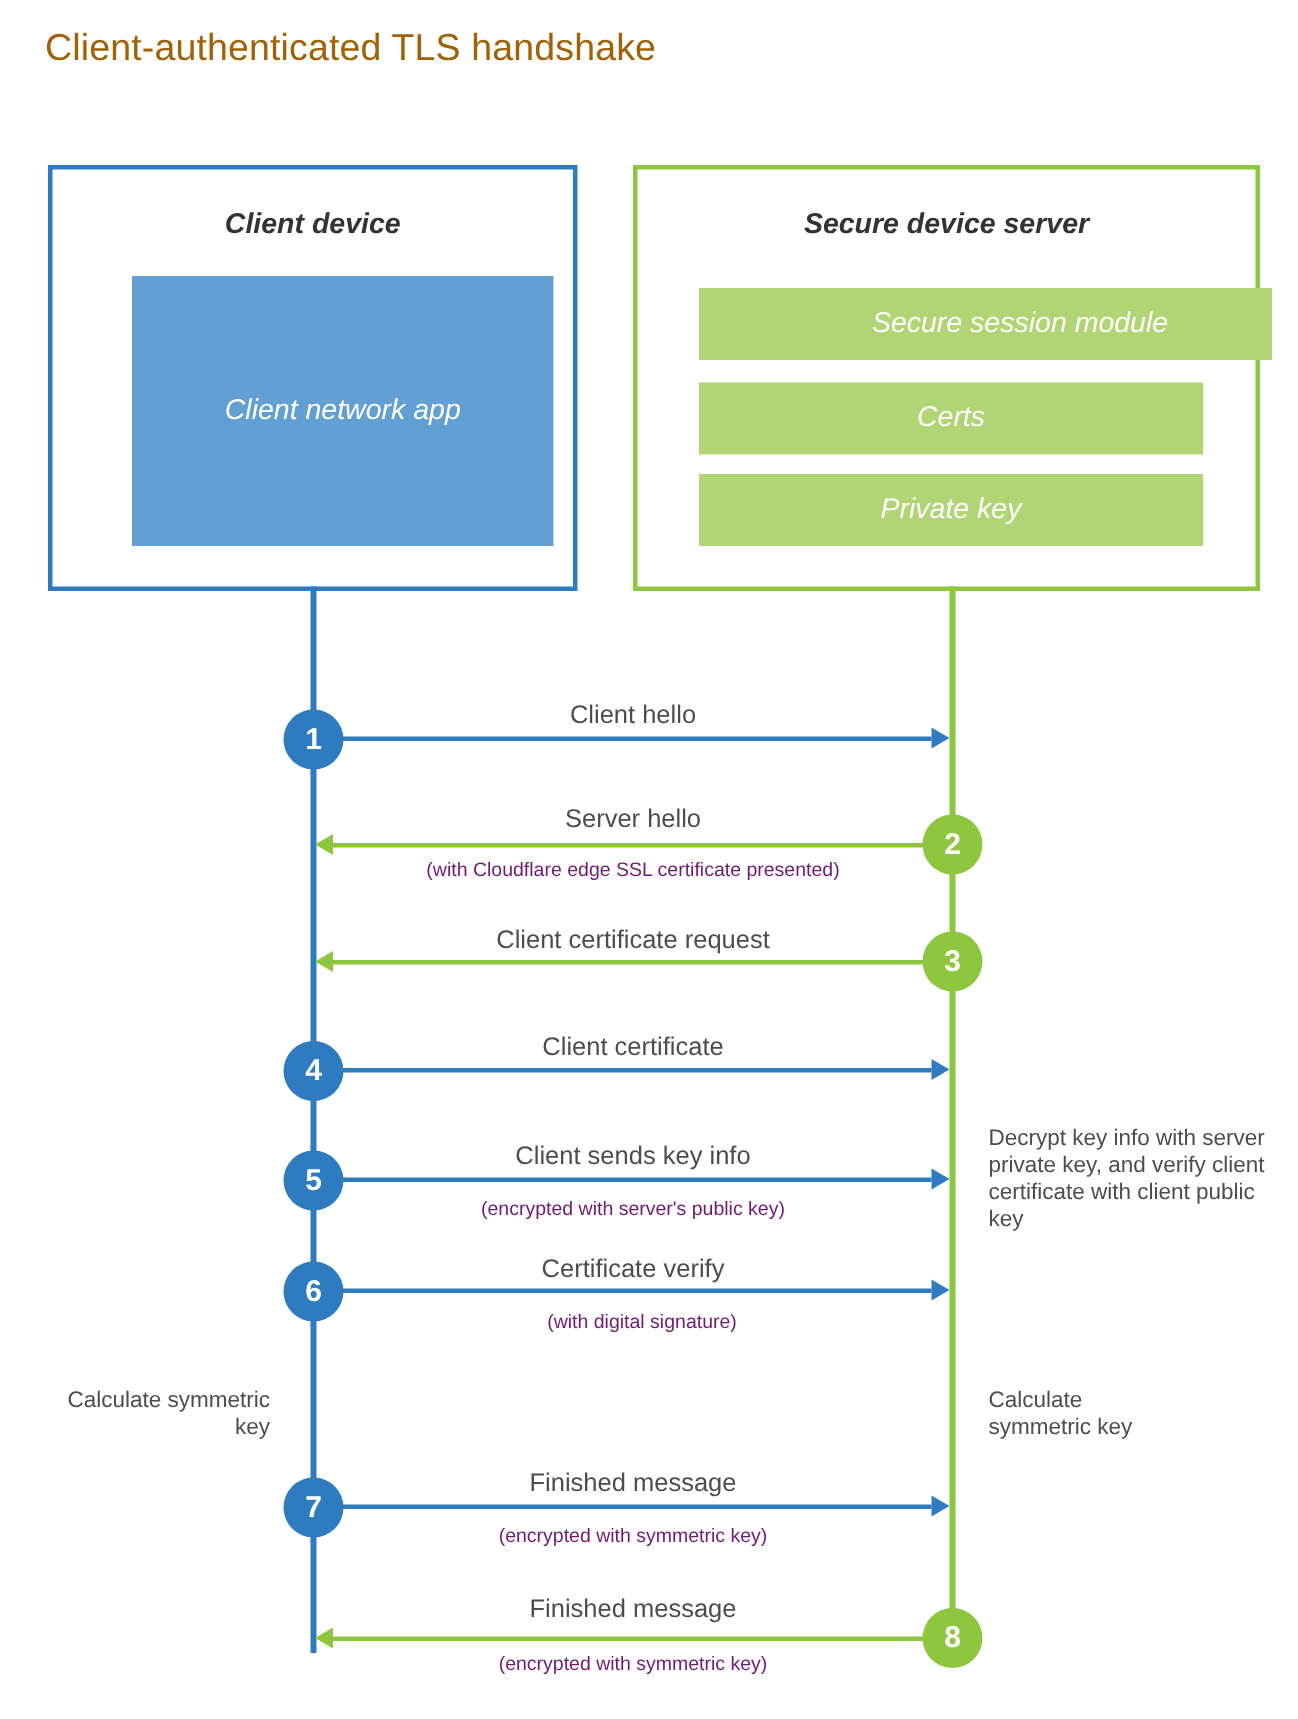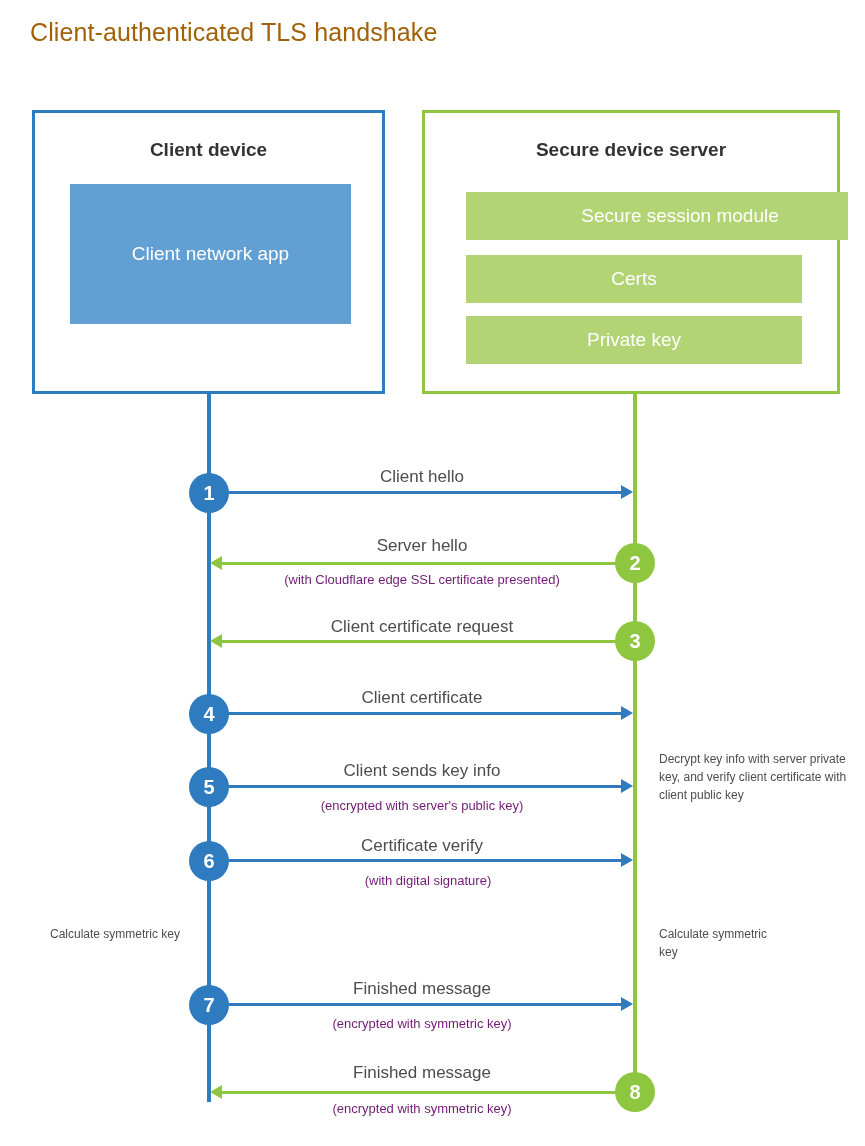--- a/index.html
+++ b/index.html
@@ -29,20 +29,21 @@
     color: #a16207;
     letter-spacing: 0.1px;
     white-space: nowrap;
   }
 
   
   .actor-box {
     position: absolute;
     background: #ffffff;
     box-sizing: border-box;
+    font-style: italic;
   }
   .actor-box.client {
     left: 32px;
     top: 110px;
     width: 353px;
     height: 284px;
     border: 3px solid #2e7cbf;
   }
   .actor-box.server {
     left: 422px;
@@ -57,24 +58,24 @@
     right: 0;
     top: 26px;
     text-align: center;
     font-size: 19px;
     font-weight: bold;
     color: #333333;
   }
 
   .client-app {
     position: absolute;
-    left: 35px;
+    left: 53px;
     top: 71px;
     width: 281px;
-    height: 140px;
+    height: 180px;
     background: #629fd3;
     color: #ffffff;
     font-size: 19px;
     line-height: 26px;
     display: flex;
     align-items: center;
     justify-content: center;
     text-align: left;
   }
 
@@ -151,21 +152,21 @@
     position: absolute;
     text-align: center;
     font-size: 13px;
     color: #701a75;
     white-space: nowrap;
   }
 
   
   .side-note {
     position: absolute;
-    font-size: 12px;
+    font-size: 15px;
     line-height: 18px;
     color: #4d4d4d;
   }
   .side-note.left-note {
     left: 40px;
     width: 140px;
     text-align: right;
   }
   .side-note.right-note {
     left: 659px;

